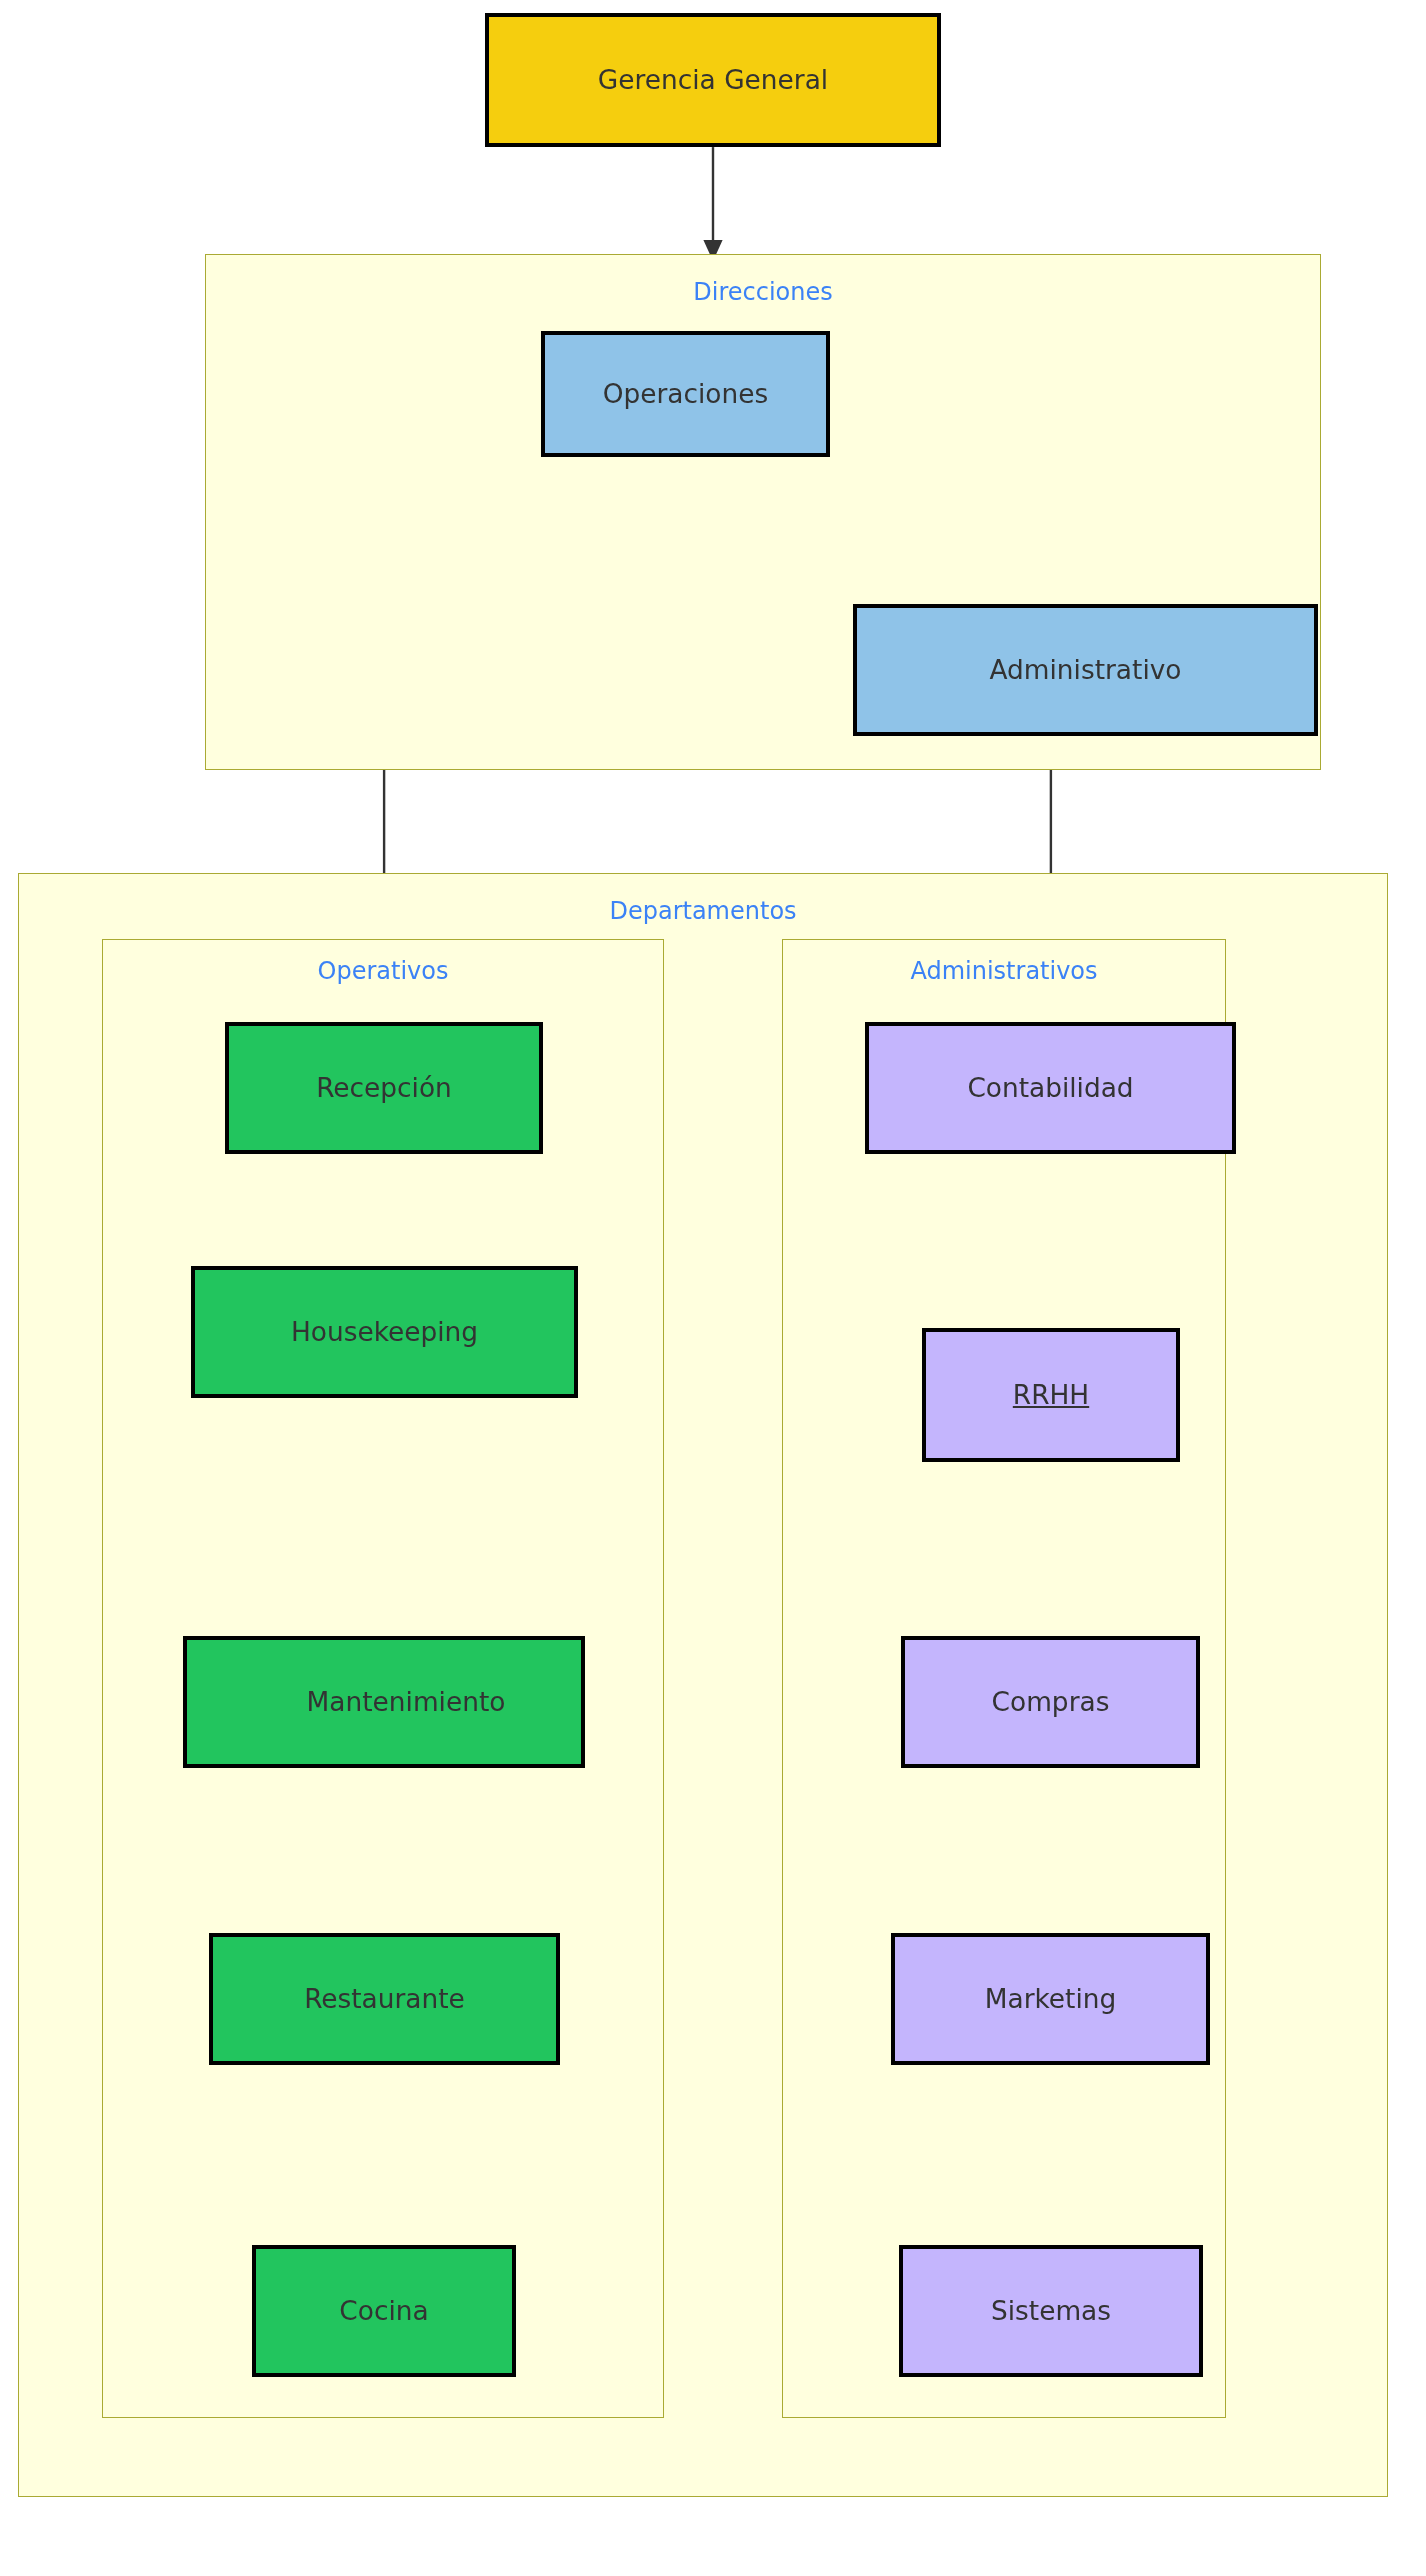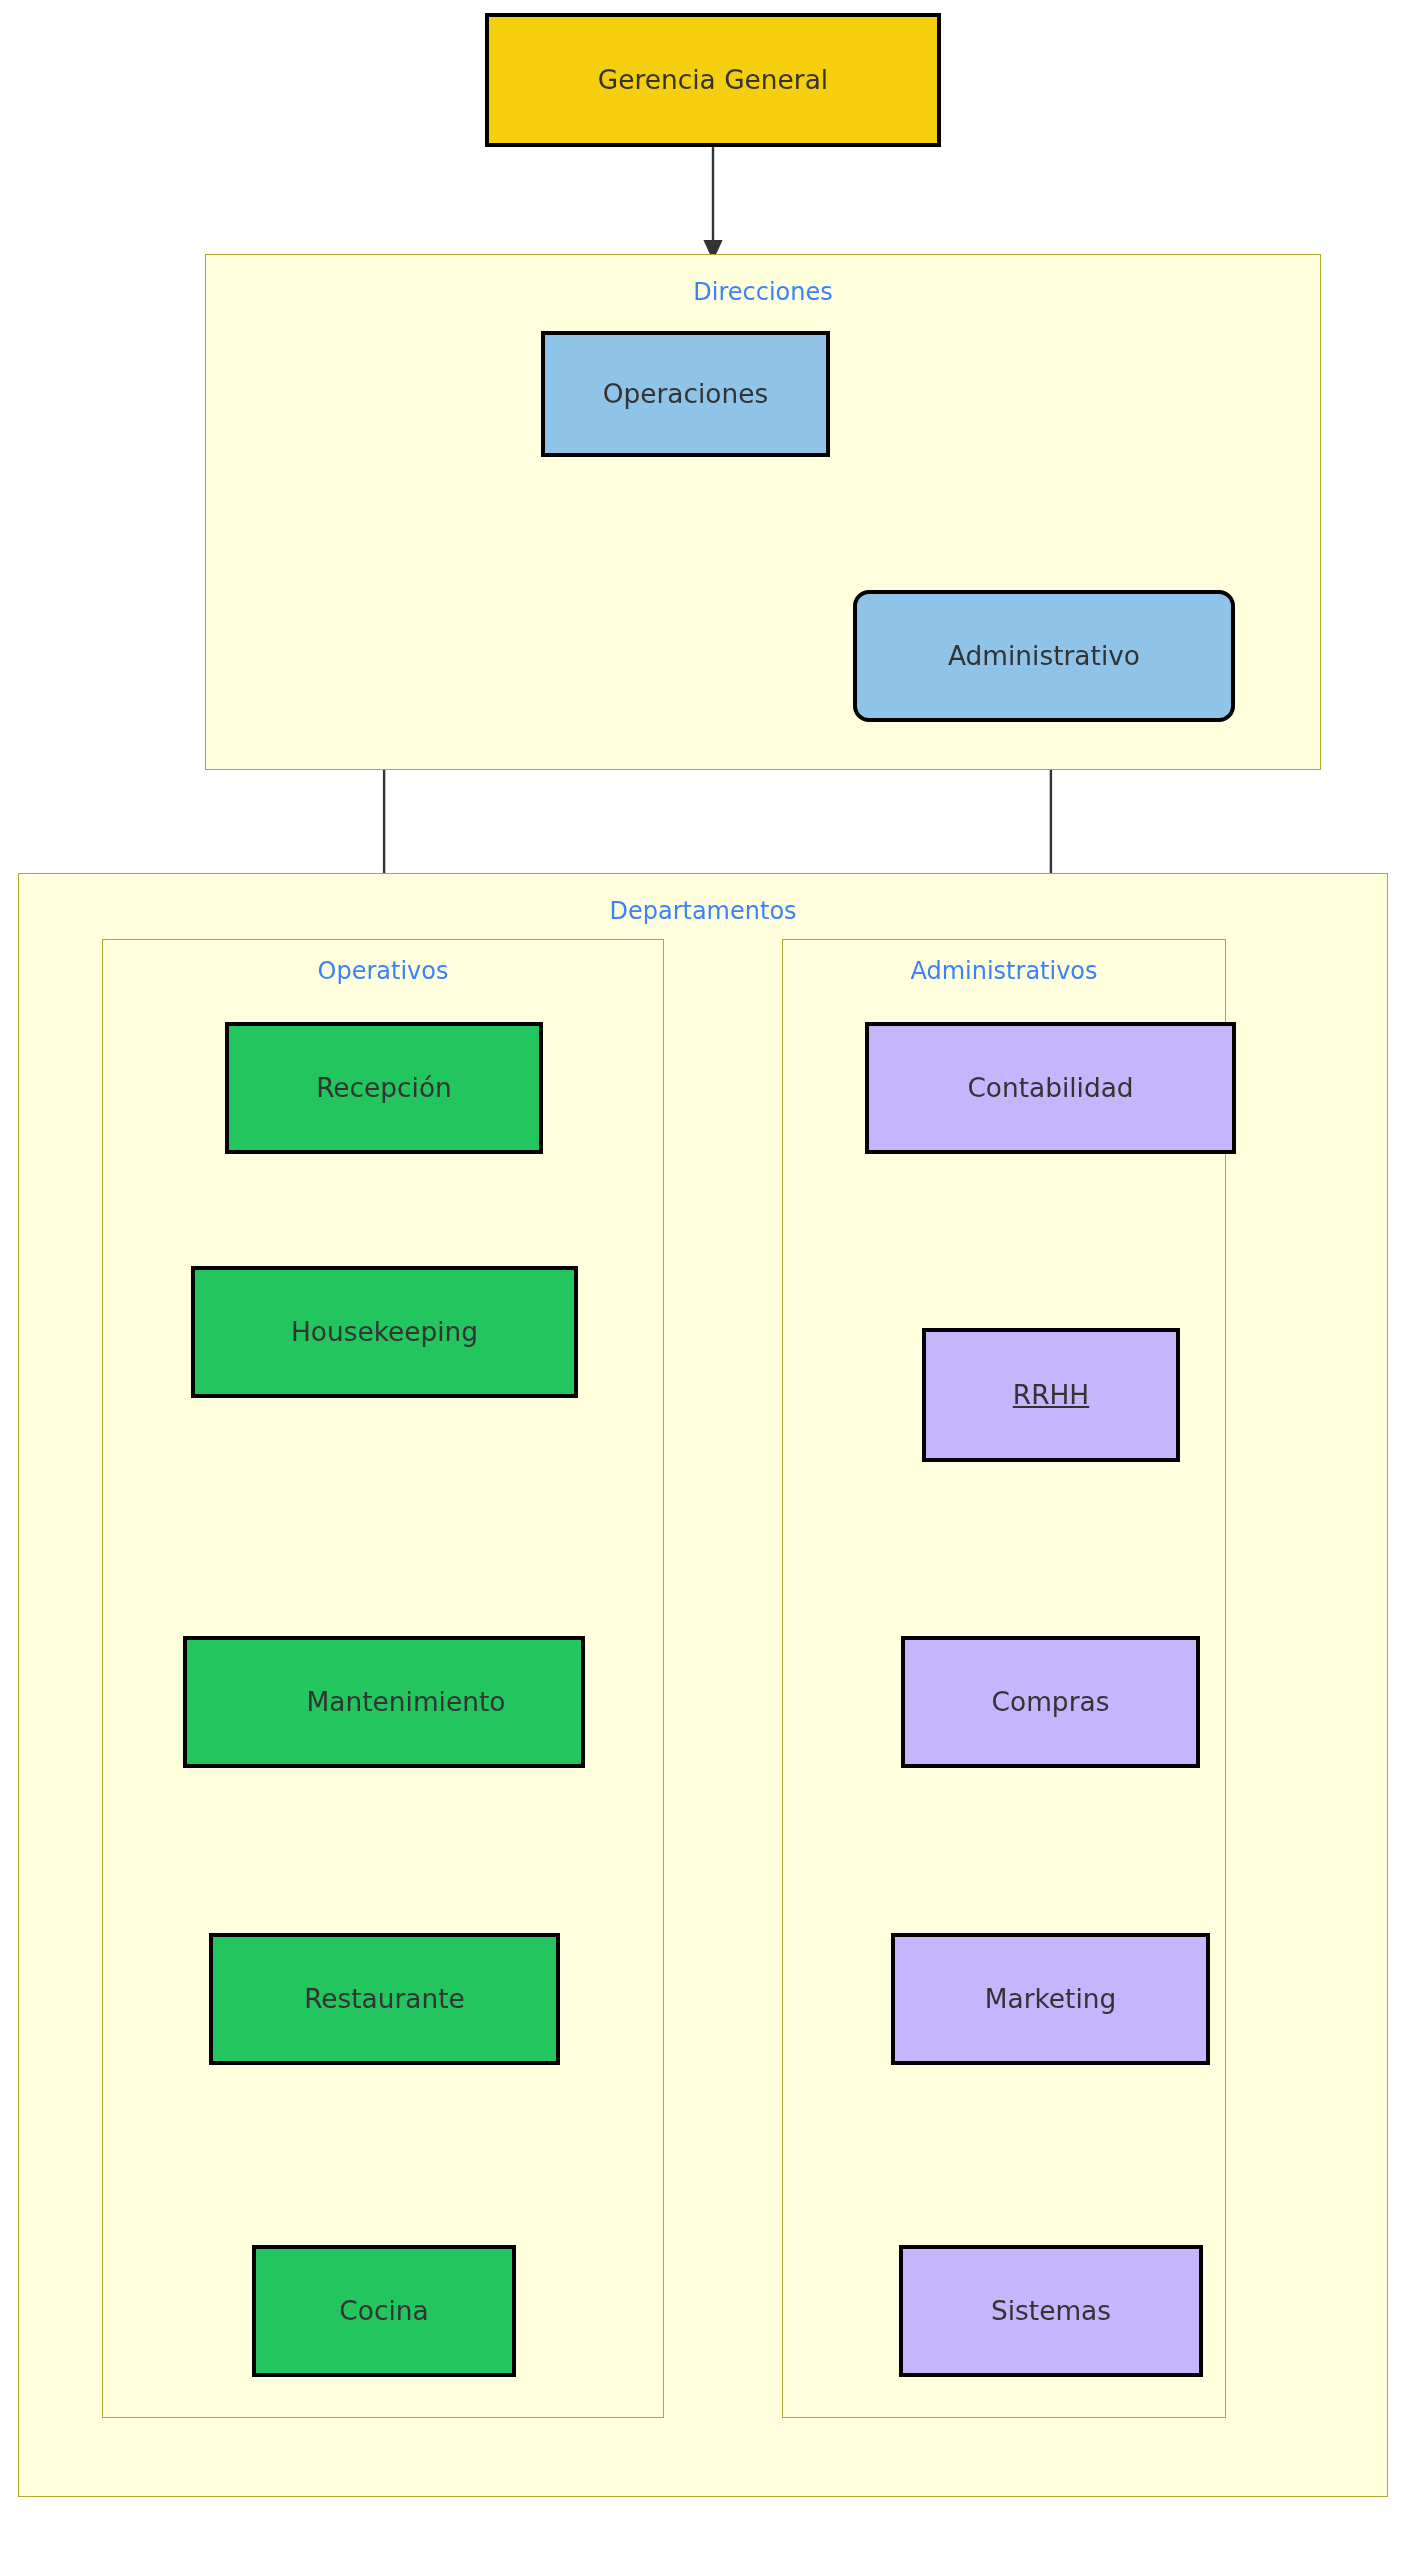--- a/index.html
+++ b/index.html
@@ -86,21 +86,21 @@
   </div>
 
   <div class="cluster" style="left:205px;top:254px;width:1116px;height:516px;">
     <div class="cluster-title" style="top:25px;">Direcciones</div>
   </div>
 
   <div class="node dir" style="left:541px;top:331px;width:289px;height:126px;">
     <span>Operaciones</span>
   </div>
 
-  <div class="node dir" style="left:853px;top:590px;width:382px;height:132px;border-radius:16px;">
+  <div class="node dir" style="left:853px;top:604px;width:465px;height:132px;">
     <span>Administrativo</span>
   </div>
 
   <div class="cluster" style="left:18px;top:873px;width:1370px;height:1624px;">
     <div class="cluster-title" style="top:25px;">Departamentos</div>
   </div>
 
   <div class="cluster" style="left:102px;top:939px;width:562px;height:1479px;">
     <div class="cluster-title" style="top:19px;">Operativos</div>
   </div>

